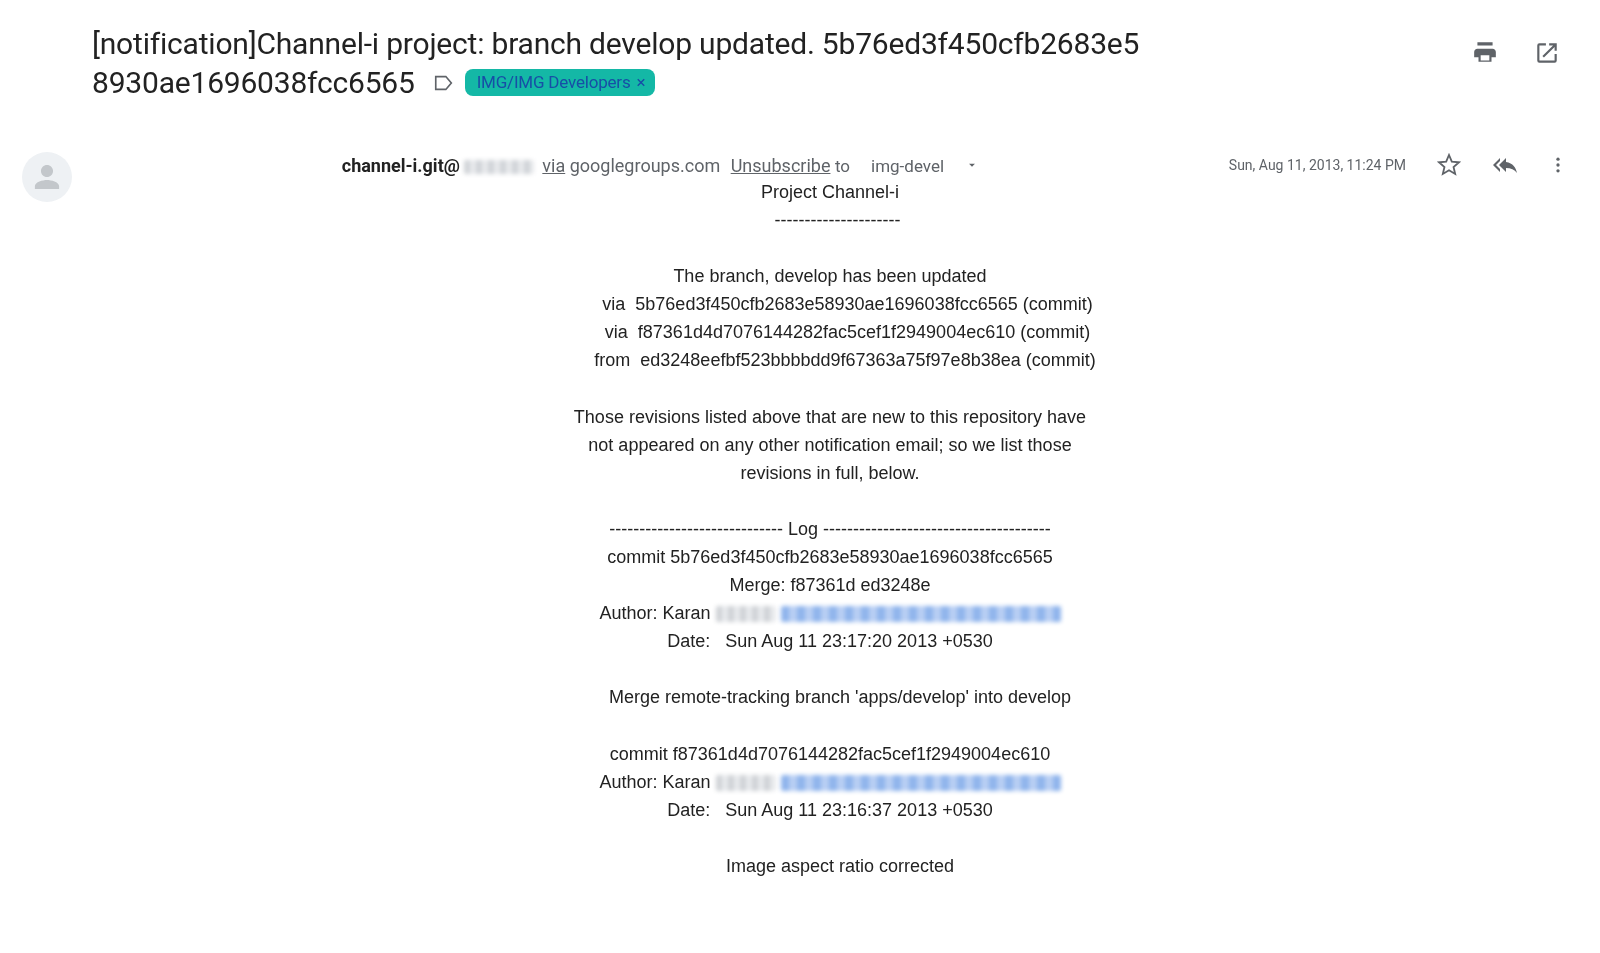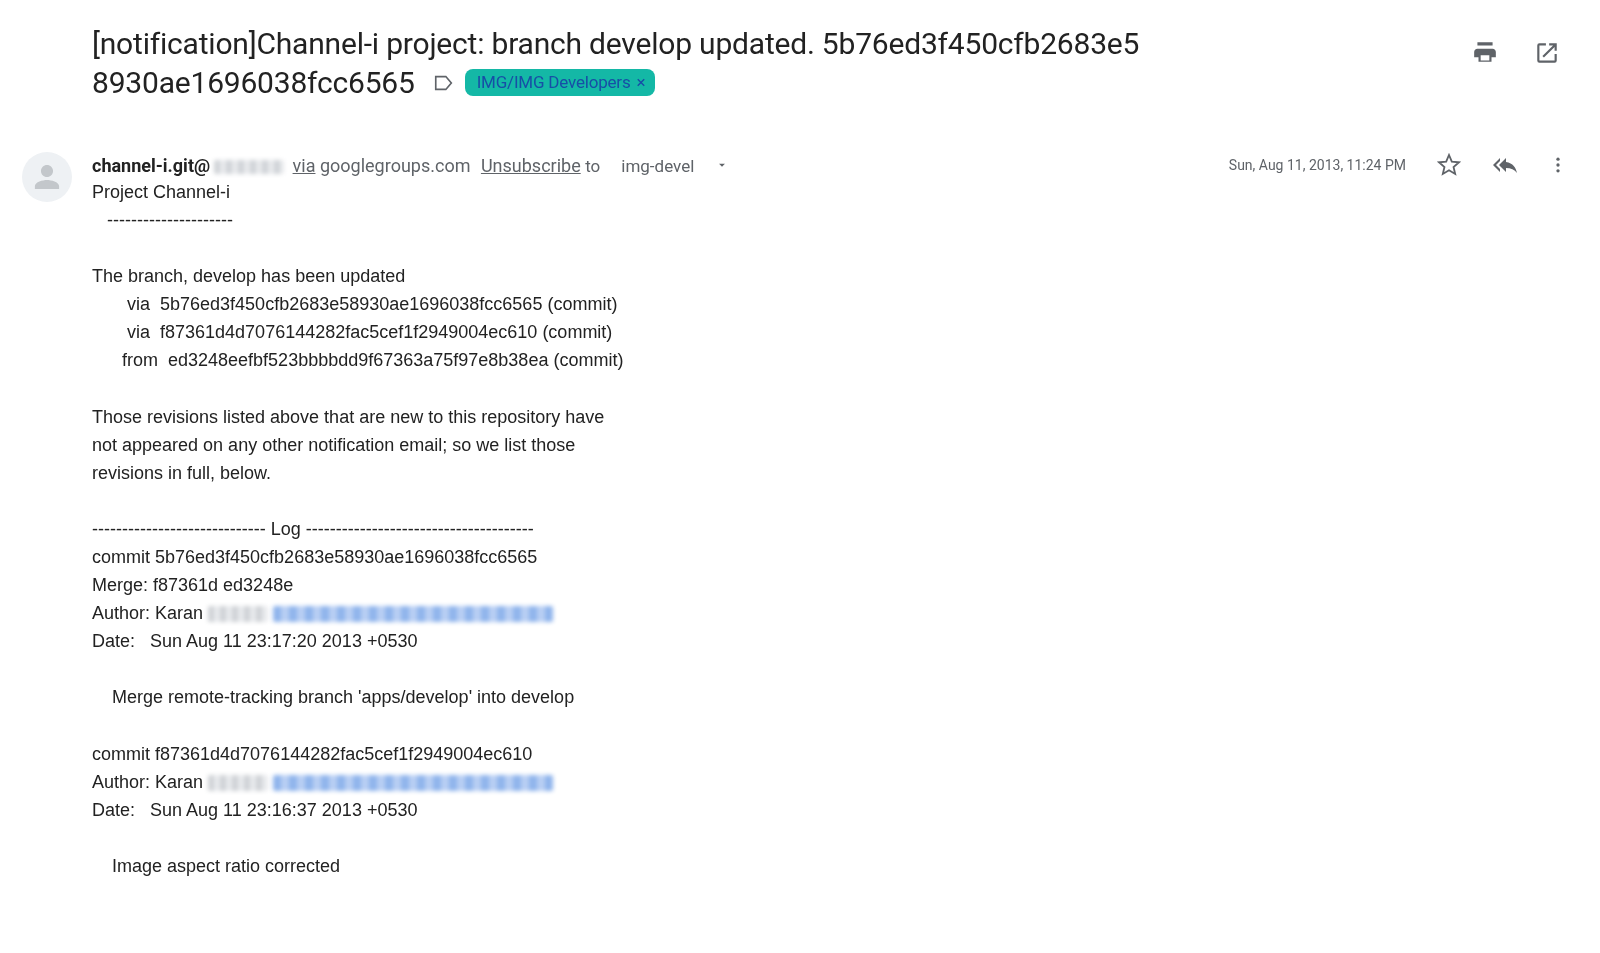--- a/index.html
+++ b/index.html
@@ -64,20 +64,21 @@
   .label-chip .x {
     margin-left: 6px;
     font-size: 17px;
     color: #174ea6;
     cursor: pointer;
   }
 
   .message {
     display: flex;
     padding: 50px 32px 0 20px;
+    text-align: center;
   }
   .avatar-col { width: 72px; display: flex; justify-content: flex-start; padding-left: 2px;}
   .avatar {
     width: 50px; height: 50px;
     border-radius: 50%;
     background: #eef1f4;
     display: flex; align-items: center; justify-content: center;
     color: #bfc4c9;
   }
   .avatar svg { width: 30px; height: 30px; fill: #c3c7cb; }

